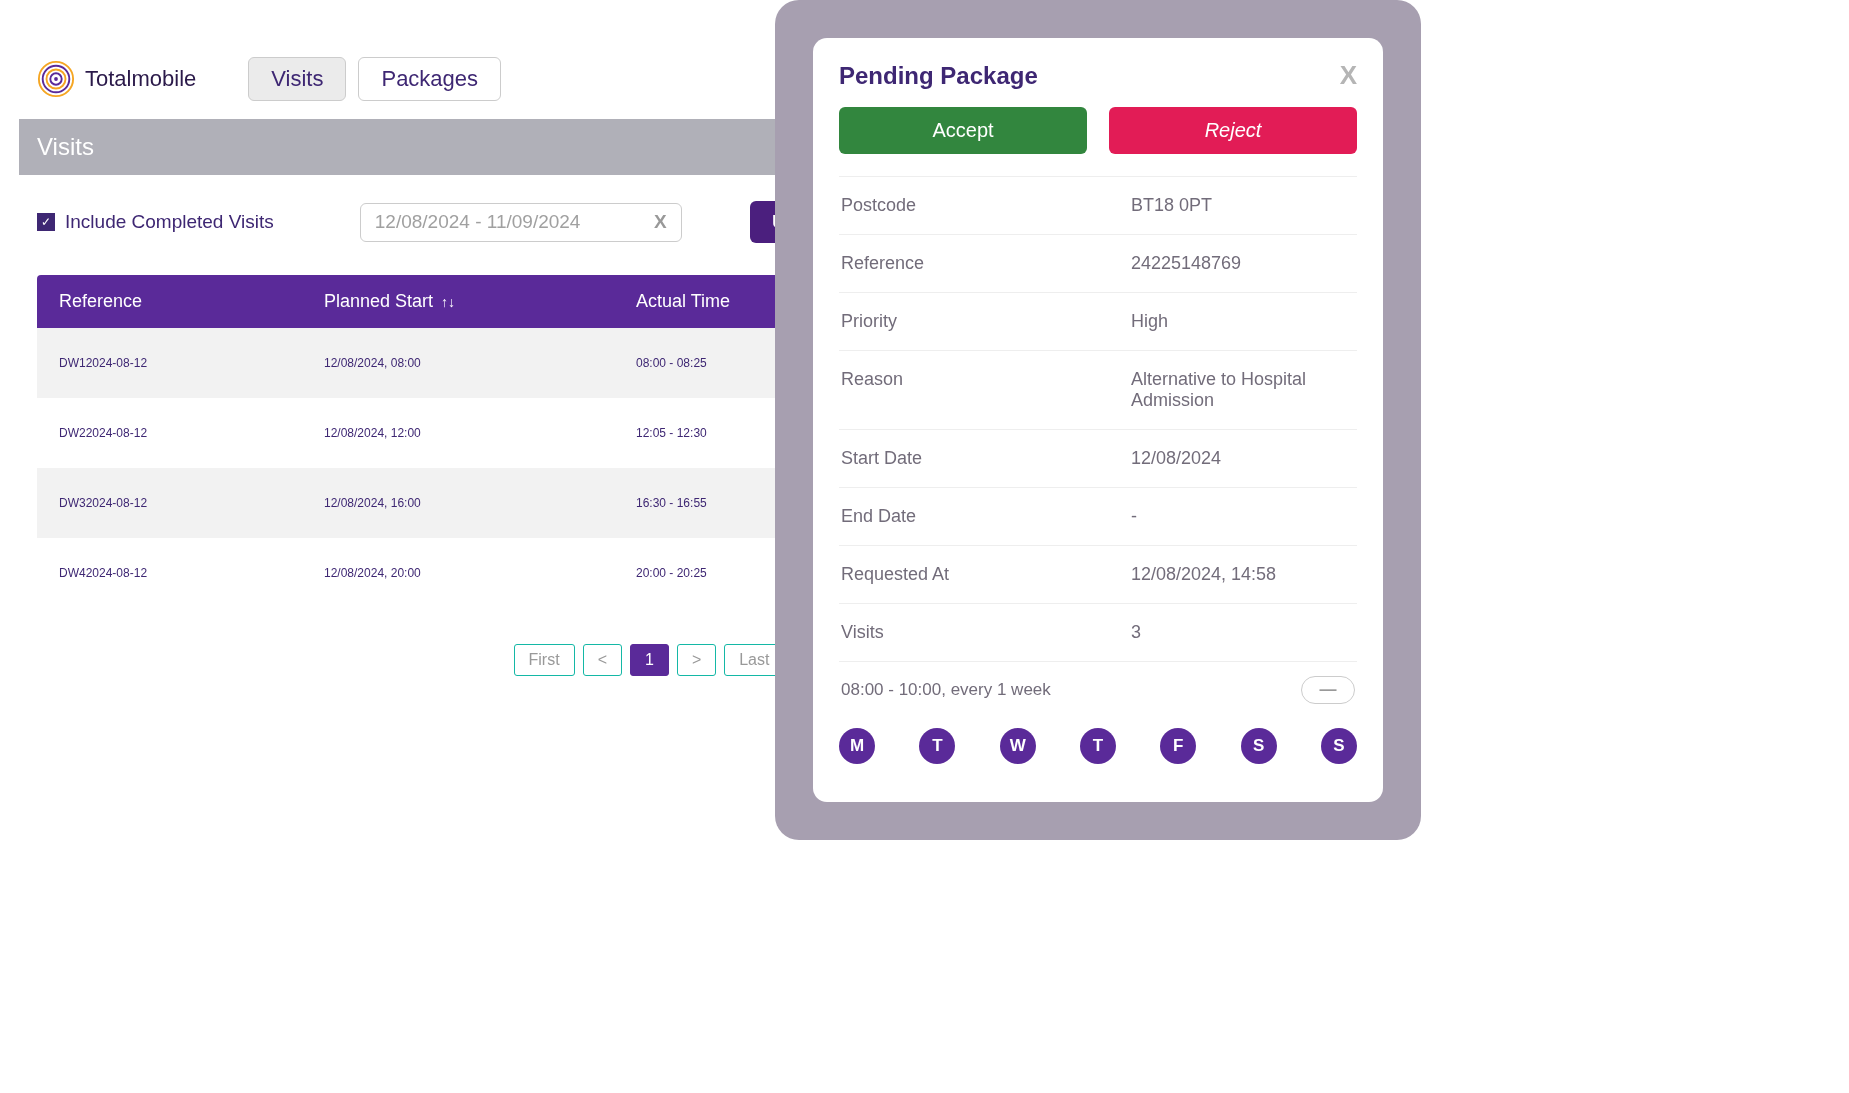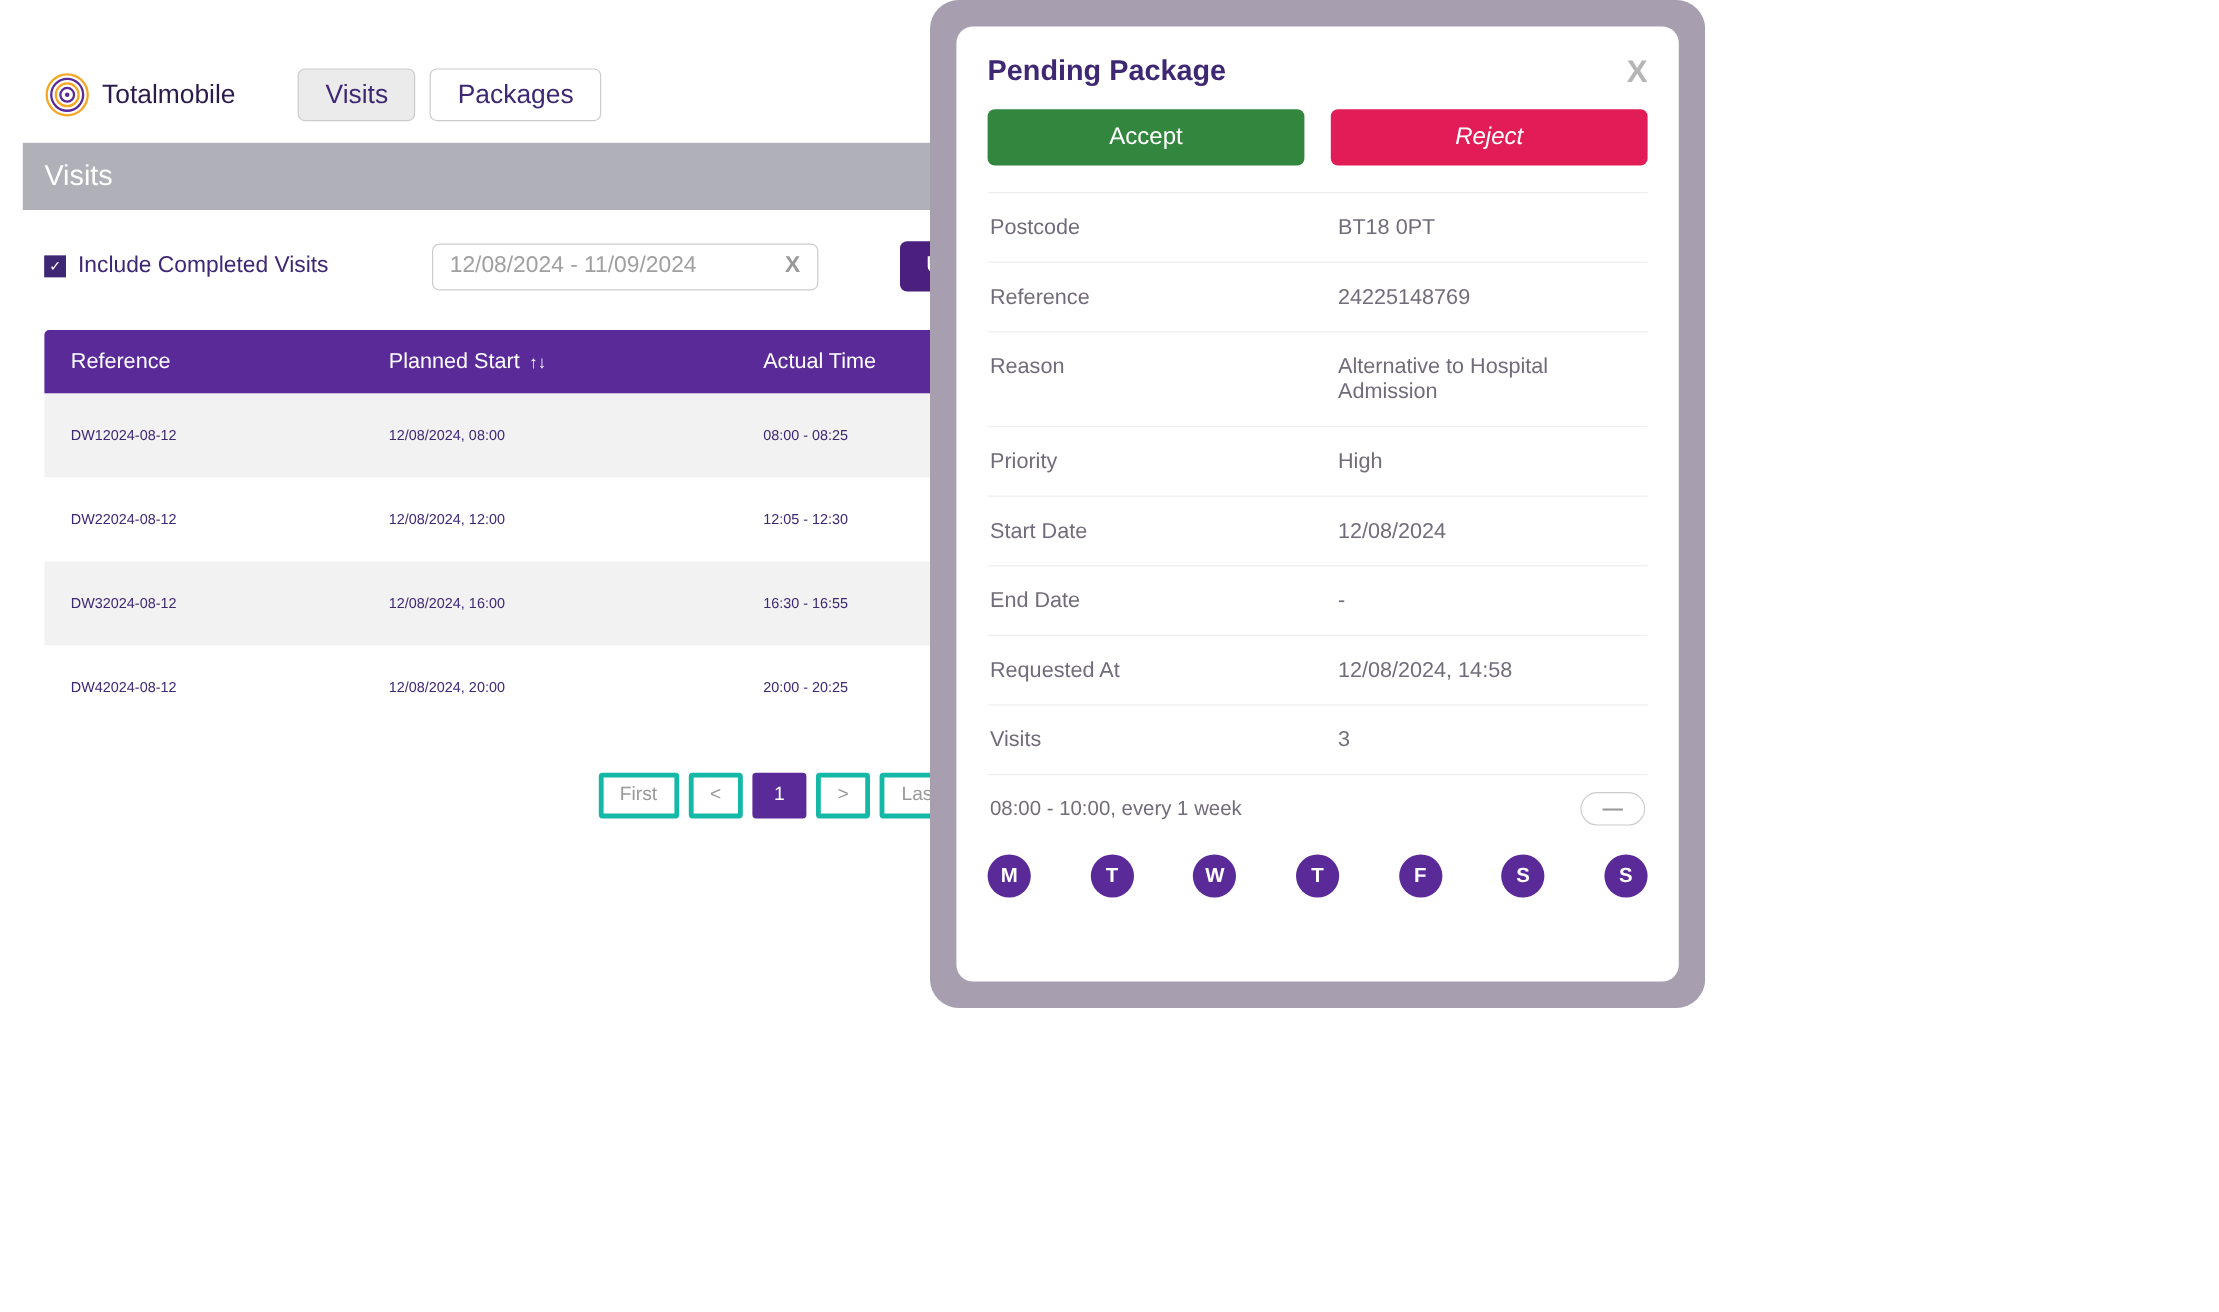--- a/index.html
+++ b/index.html
@@ -21,24 +21,24 @@
 .table { margin: 14px 18px 0 18px; }
 .thead { background: #5a2a99; color: #fff; display: flex; padding: 16px 22px; border-radius: 4px 4px 0 0; font-size: 18px; }
 .col-ref { width: 265px; }
 .col-start { width: 312px; display: flex; align-items: center; gap: 8px; }
 .col-actual { flex: 1; }
 .sort-icon { font-size: 14px; }
 .trow { display: flex; padding: 28px 22px; font-size: 12px; color: #3e2773; }
 .trow:nth-child(odd) { background: #f2f2f2; }
 .trow:nth-child(even) { background: #fff; }
 .pagination { display: flex; gap: 8px; justify-content: center; margin-top: 36px; }
-.pg-btn { border: 4px solid #14b8a6; background: #fff; color: #999; padding: 6px 14px; font-size: 16px; border-radius: 3px; cursor: pointer; }
+.pg-btn { border: 1px solid #14b8a6; background: #fff; color: #999; padding: 6px 14px; font-size: 16px; border-radius: 3px; cursor: pointer; }
 .pg-btn.active { background: #5a2a99; color: #fff; border-color: #5a2a99; }
 
-.panel-wrap { position: absolute; right: 0; top: 0; bottom: 0; width: 646px; background: #a79fb0; border-radius: 24px; padding: 22px; }
+.panel-wrap { position: absolute; right: 0; top: 0; bottom: 0; width: 646px; background: #a79fb0; border-radius: 24px; padding: 38px; }
 .panel { width: 100%; height: 100%; background: #fff; border-radius: 14px; padding: 22px 26px; overflow: hidden; }
 .panel-head { display: flex; justify-content: space-between; align-items: center; margin-bottom: 16px; }
 .panel-title { color: #3e2773; font-size: 24px; font-weight: 600; }
 .close-x { color: #b5b5b5; font-size: 26px; font-weight: 700; cursor: pointer; }
 .btn-row { display: flex; gap: 22px; margin-bottom: 22px; }
 .btn-accept, .btn-reject { flex: 1; border: none; border-radius: 6px; padding: 12px 0; font-size: 20px; color: #fff; cursor: pointer; }
 .btn-accept { background: #32863e; }
 .btn-reject { background: #e21c56; font-style: italic; }
 .detail-row { display: flex; padding: 18px 2px; border-top: 1px solid #eee; color: #726c7a; font-size: 18px; }
 .detail-row:first-of-type { border-top: 1px solid #eee; }
@@ -141,26 +141,26 @@
     <div>
       <div class="detail-row">
           <div class="detail-label">Postcode</div>
           <div class="detail-value">BT18 0PT</div>
         </div>
       <div class="detail-row">
           <div class="detail-label">Reference</div>
           <div class="detail-value">24225148769</div>
         </div>
       <div class="detail-row">
+          <div class="detail-label">Priority</div>
+          <div class="detail-value">High</div>
+        </div>
+      <div class="detail-row">
           <div class="detail-label">Reason</div>
           <div class="detail-value">Alternative to Hospital Admission</div>
-        </div>
-      <div class="detail-row">
-          <div class="detail-label">Priority</div>
-          <div class="detail-value">High</div>
         </div>
       <div class="detail-row">
           <div class="detail-label">Start Date</div>
           <div class="detail-value">12/08/2024</div>
         </div>
       <div class="detail-row">
           <div class="detail-label">End Date</div>
           <div class="detail-value">-</div>
         </div>
       <div class="detail-row">

